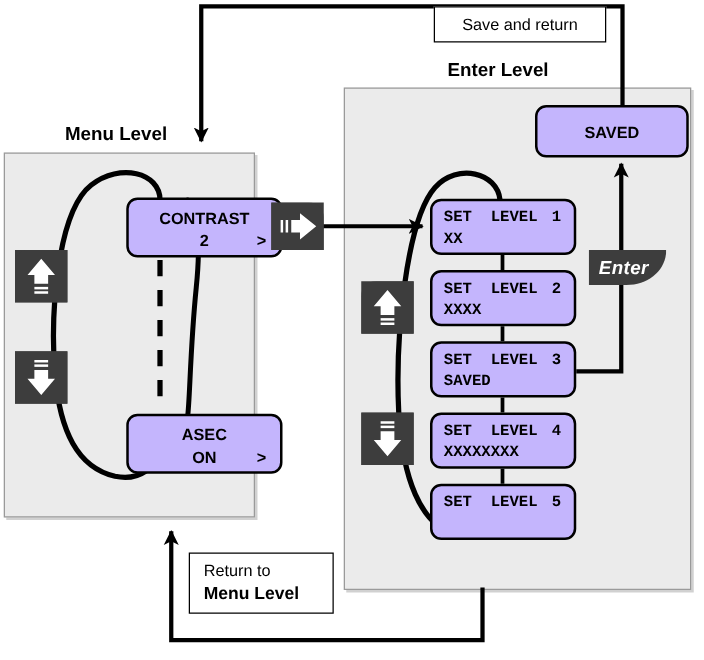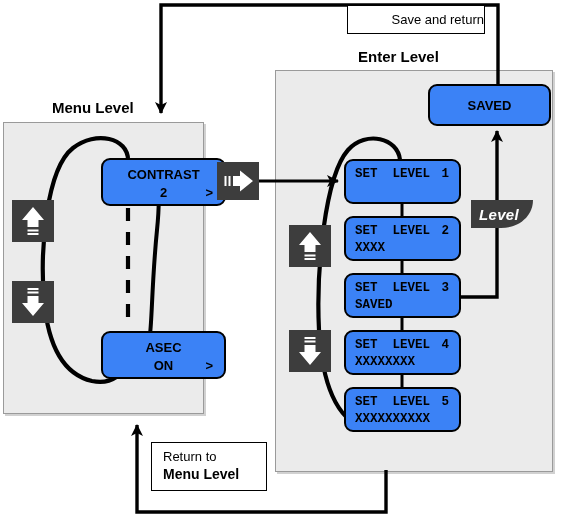--- a/index.html
+++ b/index.html
@@ -53,21 +53,21 @@
   #title-menu {
     left: 52px;
     top: 99px;
   }
   #title-edit {
     left: 358px;
     top: 48px;
   }
   .lcd {
     position: absolute;
-    background: #3b82f6;
+    background: #c4b5fd;
     border: 2px solid #000000;
     border-radius: 9px;
     box-sizing: border-box;
     font-weight: bold;
     color: #000;
     z-index: 4;
   }
   .lcd .ln {
     position: absolute;
     left: 0;
@@ -161,21 +161,21 @@
     color: #000;
     z-index: 6;
   }
   #note-save {
     left: 347px;
     top: 5px;
     width: 138px;
     height: 29px;
     font-size: 13px;
     line-height: 27px;
-    text-align: right;
+    text-align: center;
   }
   #note-return {
     left: 151px;
     top: 442px;
     width: 116px;
     height: 49px;
     font-size: 13px;
     padding: 5px 0 0 11px;
   }
   #note-return .l1 { font-weight: normal; line-height: 17px; }
@@ -281,20 +281,21 @@
     <div class="caret">&gt;</div>
   </div>
 
   <div class="lcd" id="lcd-saved">
     <div class="ln-c">SAVED</div>
   </div>
 
   <div class="lcd lcd-set" id="lcd-set1">
     <div class="ln ln1">SET  LEVEL</div>
     <div class="num">1</div>
+    <div class="ln ln2">XX</div>
   </div>
 
   <div class="lcd lcd-set" id="lcd-set2">
     <div class="ln ln1">SET  LEVEL</div>
     <div class="num">2</div>
     <div class="ln ln2">XXXX</div>
   </div>
 
   <div class="lcd lcd-set" id="lcd-set3">
     <div class="ln ln1">SET  LEVEL</div>
@@ -304,21 +305,20 @@
 
   <div class="lcd lcd-set" id="lcd-set4">
     <div class="ln ln1">SET  LEVEL</div>
     <div class="num">4</div>
     <div class="ln ln2">XXXXXXXX</div>
   </div>
 
   <div class="lcd lcd-set" id="lcd-set5">
     <div class="ln ln1">SET  LEVEL</div>
     <div class="num">5</div>
-    <div class="ln ln2">XXXXXXXXXX</div>
   </div>
 
   <div class="keybtn" id="key-up-menu">
     <svg width="42" height="42" viewBox="0 0 42 42">
       <path d="M0,12 C0,4 4,0 12,0 L42,0 L42,42 L0,42 Z" fill="#3d3d3d"></path>
       <path d="M21,7 L32,20 L26.5,20 L26.5,27 L15.5,27 L15.5,20 L10,20 Z" fill="#ffffff"></path>
       <rect x="15.5" y="29.5" width="11" height="2" fill="#ffffff"></rect>
       <rect x="15.5" y="33" width="11" height="2" fill="#ffffff"></rect>
     </svg>
   </div>
@@ -356,17 +356,17 @@
       <rect x="15.5" y="7" width="11" height="2" fill="#ffffff"></rect>
       <rect x="15.5" y="10.5" width="11" height="2" fill="#ffffff"></rect>
       <path d="M21,35 L32,22 L26.5,22 L26.5,15 L15.5,15 L15.5,22 L10,22 Z" fill="#ffffff"></path>
     </svg>
   </div>
 
   <div class="badge" id="badge-enter">
     <svg width="62" height="28" viewBox="0 0 62 28">
       <path d="M0,0 L62,0 C62,16 48,28 30,28 L0,28 Z" fill="#3d3d3d"></path>
     </svg>
-    <span class="badge-label">Level</span>
+    <span class="badge-label">Enter</span>
   </div>
 
 
 </div>
 
 </body></html>

